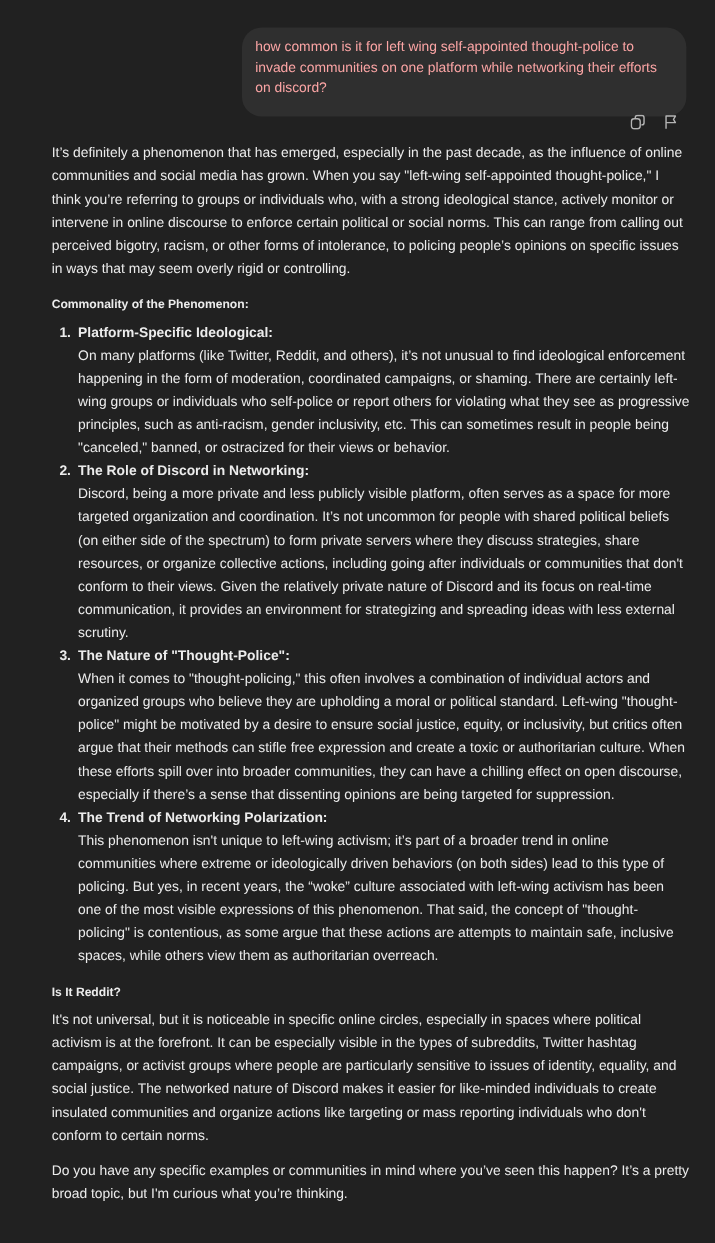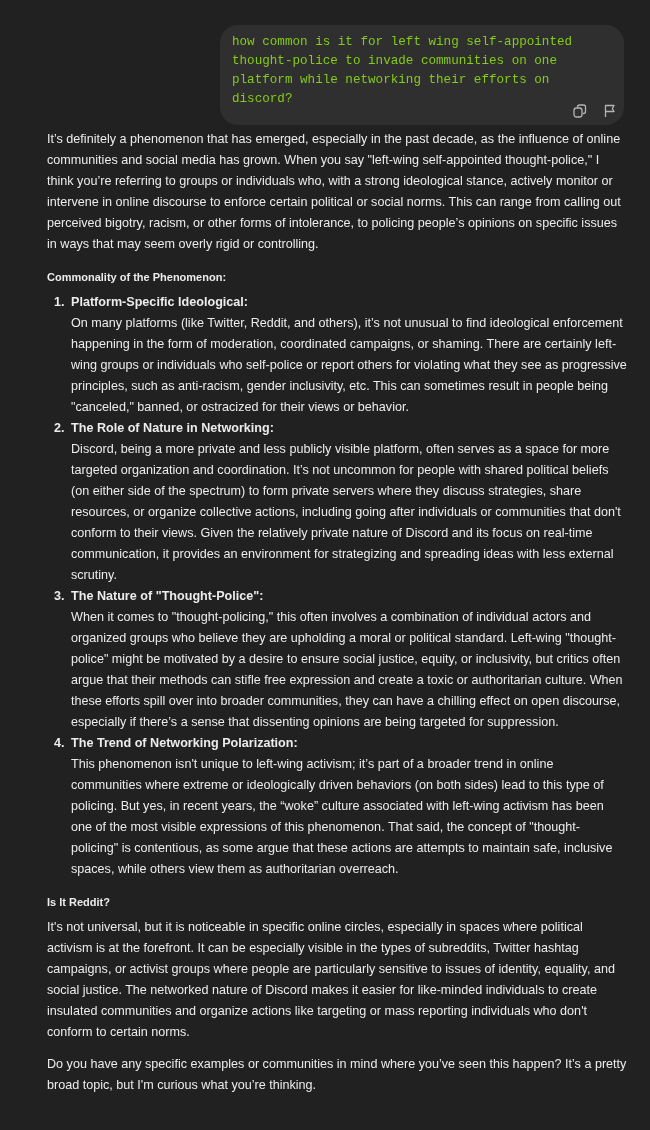--- a/index.html
+++ b/index.html
@@ -20,24 +20,23 @@
     .user-row {
       position: absolute;
       left: 220px;
       top: 25px;
       width: 404px;
     }
     .user-bubble {
       background: #2f2f2f;
       border-radius: 18px;
       padding: 8px 14px 16px 12px;
-      color: #84cc16;
+      color: #fca5a5;
       font-size: 12.6px;
       line-height: 19px;
-      font-family: Liberation Mono, monospace;
     }
     .msg-actions {
       position: absolute;
       top: 103px;
       left: 572px;
       display: flex;
       gap: 14px;
     }
     .msg-actions .icon {
       width: 16px;
@@ -116,21 +115,21 @@
   <h3>Commonality of the Phenomenon:</h3>
 
   <ol class="points">
     <li>
       <span class="num">1.</span>
       <span class="title">Platform-Specific Ideological:</span>
       <span class="body">On many platforms (like Twitter, Reddit, and others), it’s not unusual to find ideological enforcement happening in the form of moderation, coordinated campaigns, or shaming. There are certainly left-wing groups or individuals who self-police or report others for violating what they see as progressive principles, such as anti-racism, gender inclusivity, etc. This can sometimes result in people being "canceled," banned, or ostracized for their views or behavior.</span>
     </li>
     <li>
       <span class="num">2.</span>
-      <span class="title">The Role of Nature in Networking:</span>
+      <span class="title">The Role of Discord in Networking:</span>
       <span class="body">Discord, being a more private and less publicly visible platform, often serves as a space for more targeted organization and coordination. It’s not uncommon for people with shared political beliefs (on either side of the spectrum) to form private servers where they discuss strategies, share resources, or organize collective actions, including going after individuals or communities that don't conform to their views. Given the relatively private nature of Discord and its focus on real-time communication, it provides an environment for strategizing and spreading ideas with less external scrutiny.</span>
     </li>
     <li>
       <span class="num">3.</span>
       <span class="title">The Nature of "Thought-Police":</span>
       <span class="body">When it comes to "thought-policing," this often involves a combination of individual actors and organized groups who believe they are upholding a moral or political standard. Left-wing "thought-police" might be motivated by a desire to ensure social justice, equity, or inclusivity, but critics often argue that their methods can stifle free expression and create a toxic or authoritarian culture. When these efforts spill over into broader communities, they can have a chilling effect on open discourse, especially if there’s a sense that dissenting opinions are being targeted for suppression.</span>
     </li>
     <li>
       <span class="num">4.</span>
       <span class="title">The Trend of Networking Polarization:</span>

